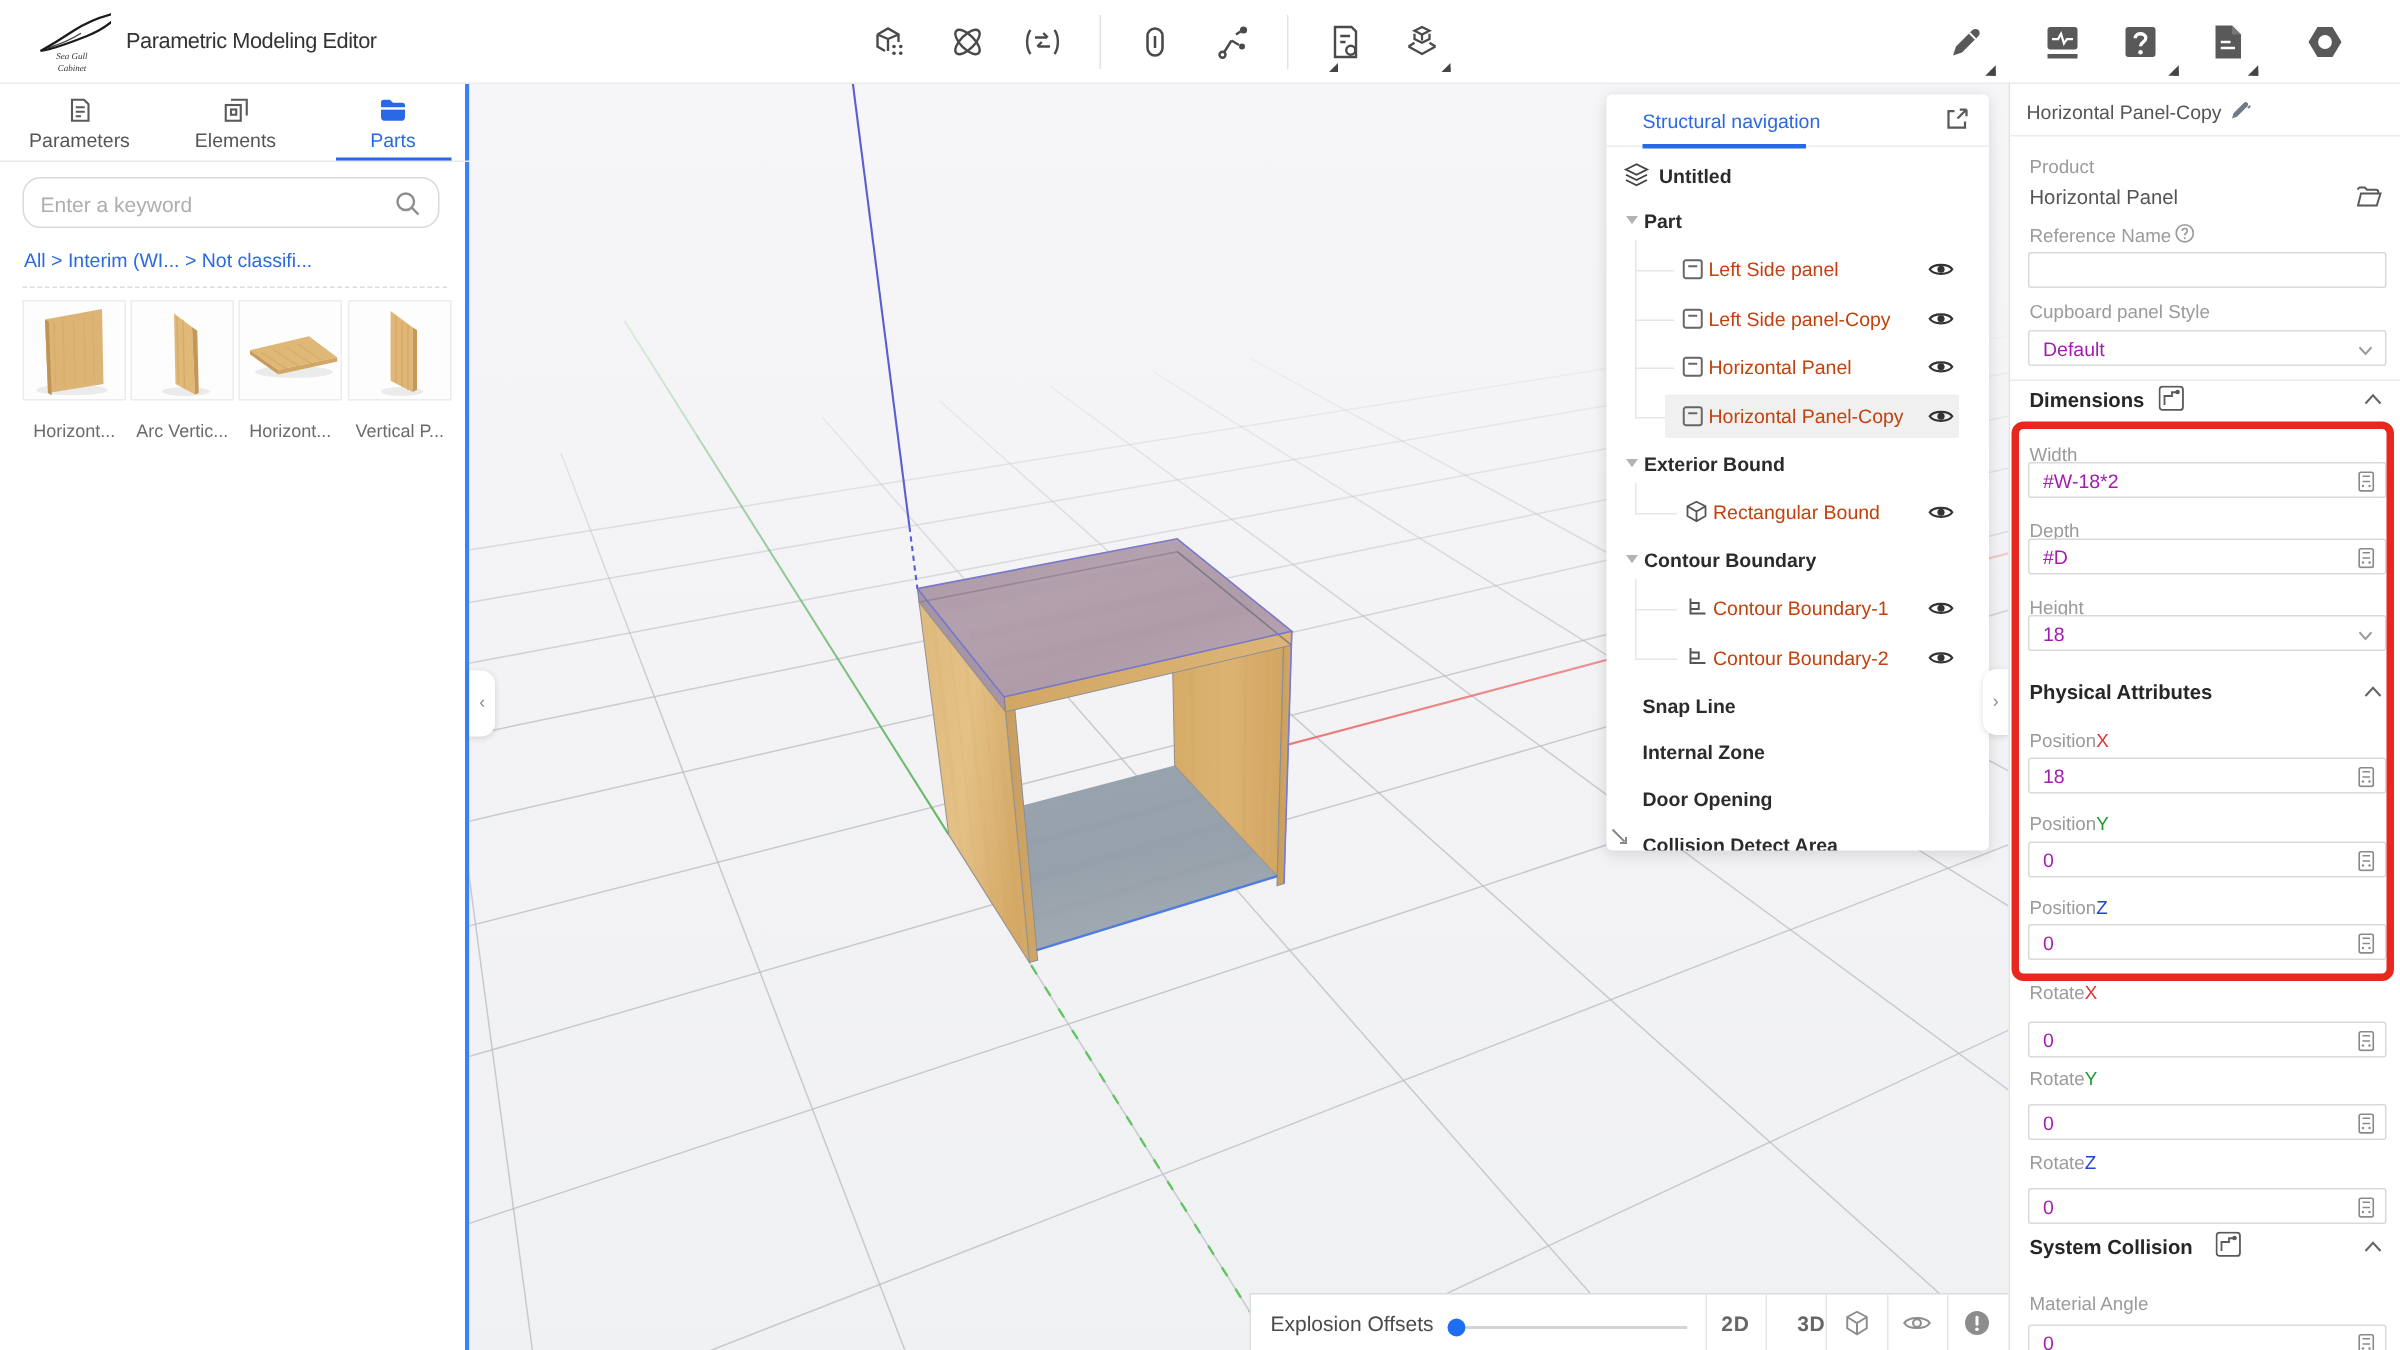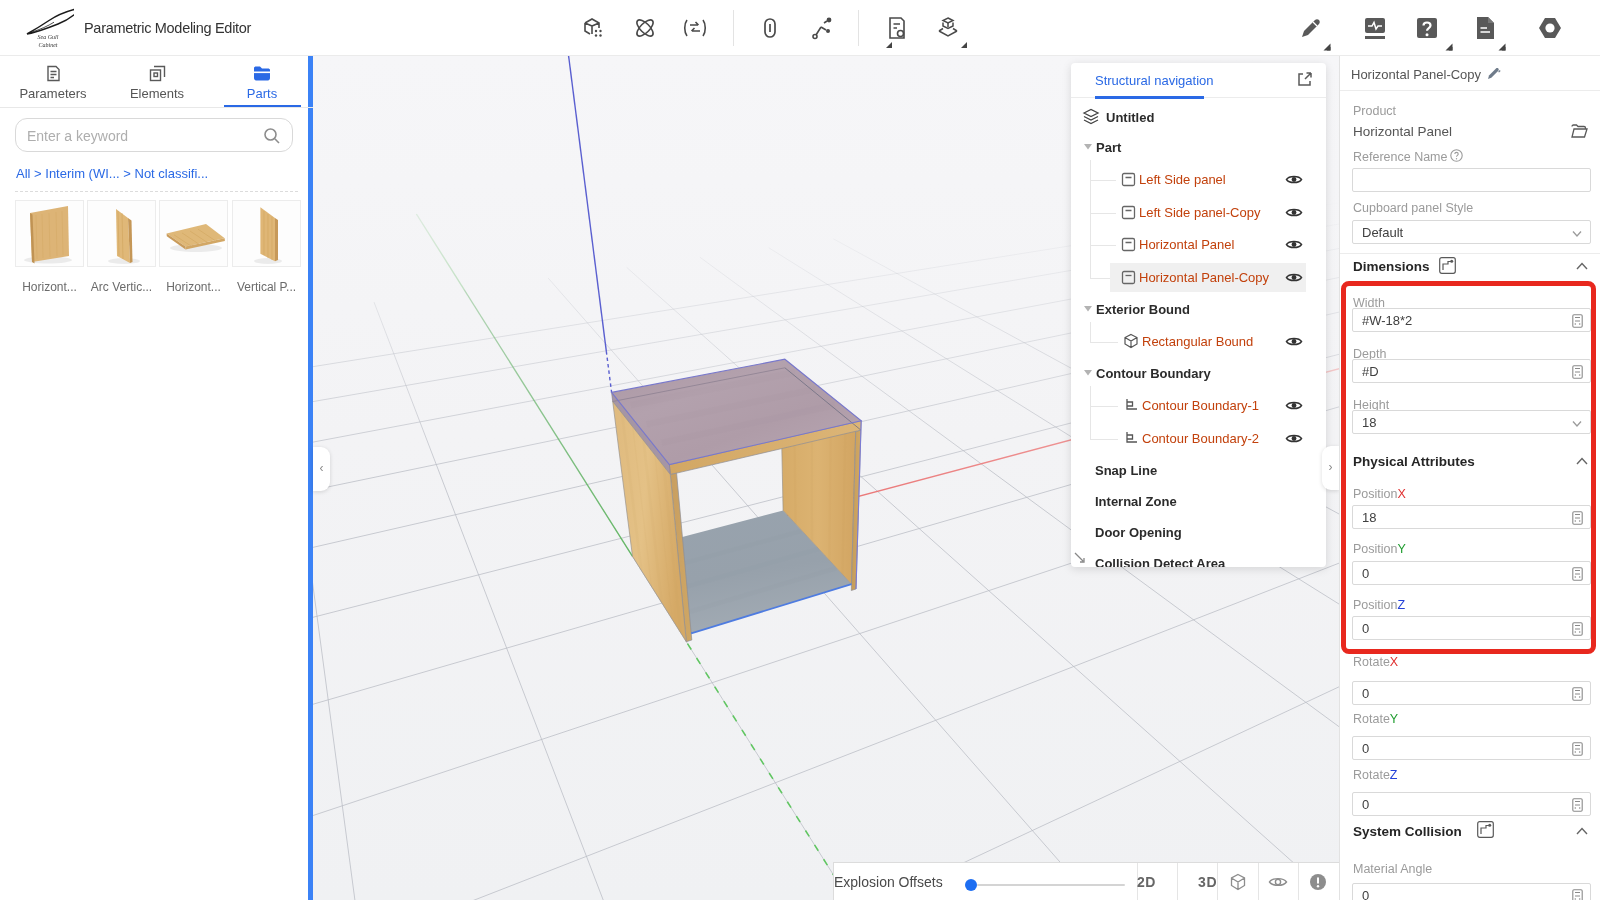--- a/index.html
+++ b/index.html
@@ -1,52 +1,52 @@
 <!DOCTYPE html>
 <html><head><meta charset="utf-8"><style>
 *{margin:0;padding:0;box-sizing:border-box}
 html,body{width:1600px;height:900px;overflow:hidden;font-family:"Liberation Sans",sans-serif;background:#fff}
 .abs{position:absolute}
 #topbar{position:absolute;left:0;top:0;width:1600px;height:56px;background:#fff;border-bottom:1px solid #ebebeb}
 #topbar .title{position:absolute;left:84px;top:20px;font-size:15px;color:#333}
 .ticon{position:absolute;top:14px;width:28px;height:28px}
 .tdiv{position:absolute;top:10px;width:1px;height:36px;background:#e3e3e3}
 .tri{position:absolute;width:0;height:0;border-left:5px solid transparent;border-top:5px solid transparent;border-right:5px solid #444;border-bottom:5px solid #444}
-#sidebar{position:absolute;left:0;top:56px;width:313px;height:844px;background:#fff;border-right:5px solid #3b82f6}
+#sidebar{position:absolute;left:0;top:56px;width:313px;height:844px;background:#fff;border-right:3px solid #3b82f6}
 .tab{position:absolute;top:9px;width:100px;text-align:center;color:#555;font-size:13px}
 .tab svg{display:block;margin:0 auto 4px}
 #tabline{position:absolute;left:0;top:51px;width:313px;height:1px;background:#e8e8e8}
 #tabsel{position:absolute;left:224px;top:49px;width:77px;height:3px;background:#2a69e5}
 #search{position:absolute;left:15px;top:62px;width:278px;height:34px;border:1px solid #d9d9d9;border-radius:12px}
 #search .ph{position:absolute;left:11px;top:9px;font-size:14px;color:#aeaeae}
 #crumb{position:absolute;left:16px;top:110px;font-size:13px;color:#9a9a9a;white-space:nowrap}
 #crumb a{color:#2a69e5;text-decoration:none}
 #dash{position:absolute;left:15px;top:135px;width:283px;border-top:1px dashed #dcdcdc}
 .card{position:absolute;top:144px;width:69px;height:67px;border:1px solid #ececec;background:#fdfdfd}
 .clabel{position:absolute;top:224px;width:69px;text-align:center;font-size:12px;color:#6b6b6b}
 #viewport{position:absolute;left:313px;top:56px;width:1026px;height:844px;background:#f3f3f5}
 #bbar{position:absolute;left:520px;top:806px;width:506px;height:38px;background:#fff;border-top:1px solid #dcdcdc;border-left:1px solid #dcdcdc}
-#bbar .lbl{position:absolute;left:0;top:11px;font-size:14px;color:#4a4a4a}
+#bbar .lbl{position:absolute;left:13px;top:11px;font-size:14px;color:#4a4a4a}
 #bbar .bdiv{position:absolute;top:0;width:1px;height:38px;background:#e5e5e5}
 #bbar .b2d{position:absolute;top:11px;font-size:14px;font-weight:bold;color:#666;letter-spacing:0.5px}
 .ctab{position:absolute;width:17px;height:44px;background:#fff;color:#8a8a8a;font-size:12px;line-height:42px;text-align:center;box-shadow:0 1px 4px rgba(0,0,0,.14)}
 #navp{position:absolute;left:1071px;top:63px;width:255px;height:504px;background:#fff;border-radius:4px;box-shadow:0 2px 10px rgba(0,0,0,.13);overflow:hidden}
 #navp .hdr{position:absolute;left:24px;top:10px;font-size:13px;color:#2a69e5}
 #navp .hline{position:absolute;left:0;top:34px;width:255px;height:1px;background:#ececec}
 #navp .hsel{position:absolute;left:24px;top:33px;width:109px;height:3px;background:#2a69e5}
 .trow{position:absolute;left:0;width:255px;height:30px;font-size:13px;color:#333}
 .trow .tx{position:absolute;left:68px;top:7px;color:#c2410c}
 .trow .bold{font-weight:bold;color:#2b2b2b}
 .trow .eye{position:absolute;left:214px;top:7px}
 .gline{position:absolute;background:#e6e6e6}
 #props{position:absolute;left:1339px;top:56px;width:261px;height:844px;background:#fff;border-left:1px solid #e2e2e2}
 #props .sec{position:absolute;left:13px;font-size:12.5px;color:#9b9b9b}
 #props .b{font-size:13.5px;font-weight:bold;color:#262626}
 #props .val{font-size:13.5px;color:#555}
-.inp{position:absolute;left:12px;width:239px;height:24px;border:1px solid #d9d9d9;border-radius:2px;background:#fff;font-size:13px;color:#404040}
+.inp{position:absolute;left:12px;width:239px;height:24px;border:1px solid #d9d9d9;border-radius:2px;background:#fff;font-size:13px;color:#a21caf}
 .inp span{position:absolute;left:9px;top:4px}
 .chev{position:absolute;width:10px;height:10px}
 #redbox{position:absolute;left:1341px;top:281px;width:255px;height:373px;border:5px solid #e8281e;border-radius:8px}
 .x-red{color:#e03131}.y-grn{color:#1f9d2f}.z-blu{color:#2441d8}
 svg{display:block}
 </style></head><body>
 
 <div id="topbar">
  <svg class="abs" style="left:22px;top:6px" width="52" height="44" viewBox="0 0 52 44">
   <path d="M5 28 C14 23 21 18.5 27 14.5 C33 10.5 41 6.5 52 3.5 C56 2.6 58 2.3 59 2.2 C53 9 45 14.5 36 18 C26 22 14 26.5 5 28 Z" fill="#fff" stroke="#1b1b1b" stroke-width="1.5"></path>
@@ -309,21 +309,21 @@
 </svg>
  <div id="bbar">
   <div class="lbl">Explosion Offsets</div>
   <div class="abs" style="left:143px;top:21px;width:148px;height:2px;background:#d4d4d4;border-radius:1px"></div>
   <div class="abs" style="left:131px;top:16px;width:12px;height:12px;border-radius:50%;background:#1d6ef2"></div>
   <div class="bdiv" style="left:303px"></div>
       <div class="bdiv" style="left:343px"></div>
   <div class="bdiv" style="left:383px"></div>
       <div class="bdiv" style="left:424px"></div>
       <div class="bdiv" style="left:464px"></div>
-  <div class="b2d" style="left:303px;width:40px;">2D</div>
+  <div class="b2d" style="left:303px;width:40px;text-align:center">2D</div>
   <div class="b2d" style="left:343px;width:40px;text-align:right">3D</div>
   <svg class="abs" style="left:395px;top:10px" width="18" height="18" viewBox="0 0 18 18" fill="none" stroke="#8d8d8d" stroke-width="1.3">
         <path d="M9 1.5 L15.5 5 L15.5 12.5 L9 16.5 L2.5 12.5 L2.5 5 Z M2.5 5 L9 9 L15.5 5 M9 9 L9 16.5"></path>
       </svg>
   <svg class="abs" style="left:434px;top:12px" width="20" height="14" viewBox="0 0 20 14" fill="none" stroke="#8d8d8d" stroke-width="1.4">
         <path d="M1.5 7 C4.5 2.5 15.5 2.5 18.5 7 C15.5 11.5 4.5 11.5 1.5 7 Z"></path>
         <circle cx="10" cy="7" r="2.6"></circle>
       </svg>
   <svg class="abs" style="left:475px;top:10px" width="18" height="18" viewBox="0 0 18 18">
         <circle cx="9" cy="9" r="8" fill="#8d8d8d"></circle>

